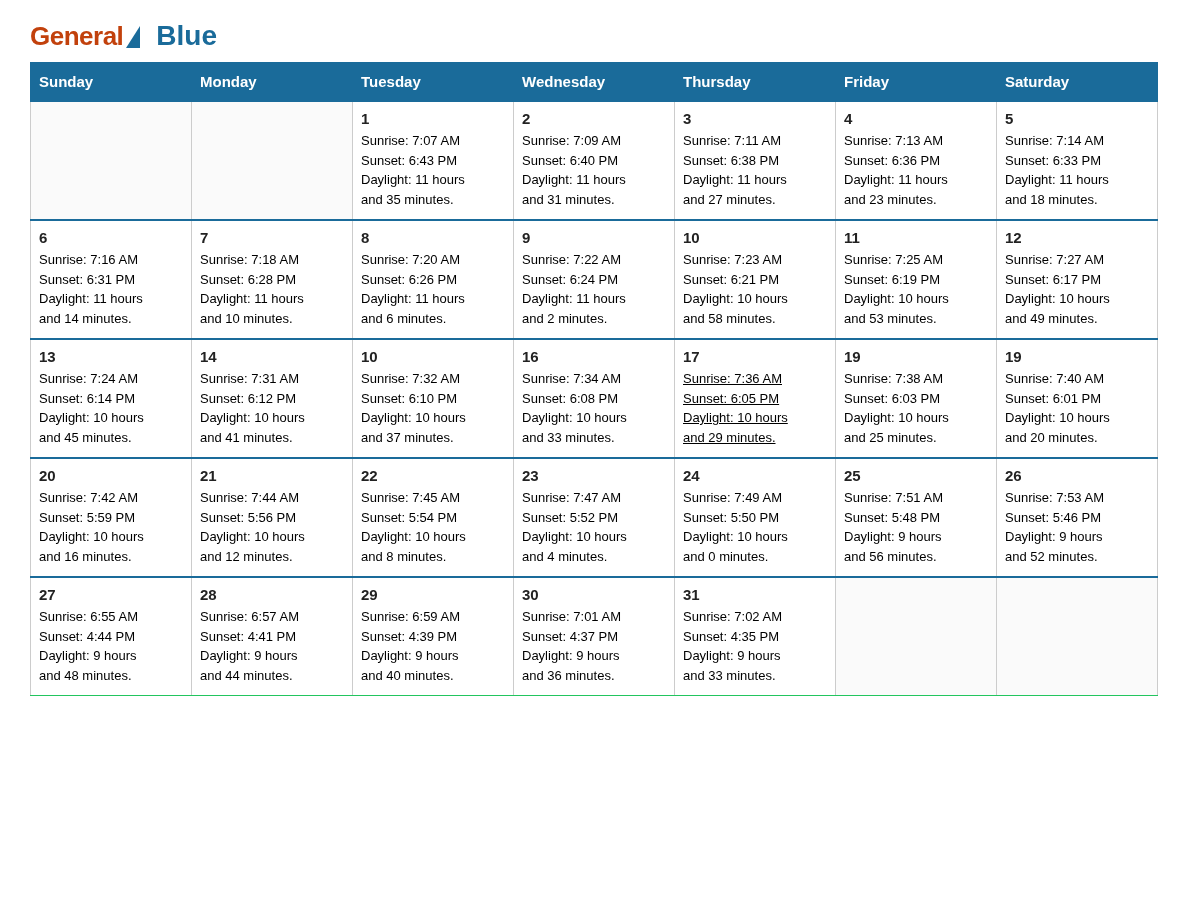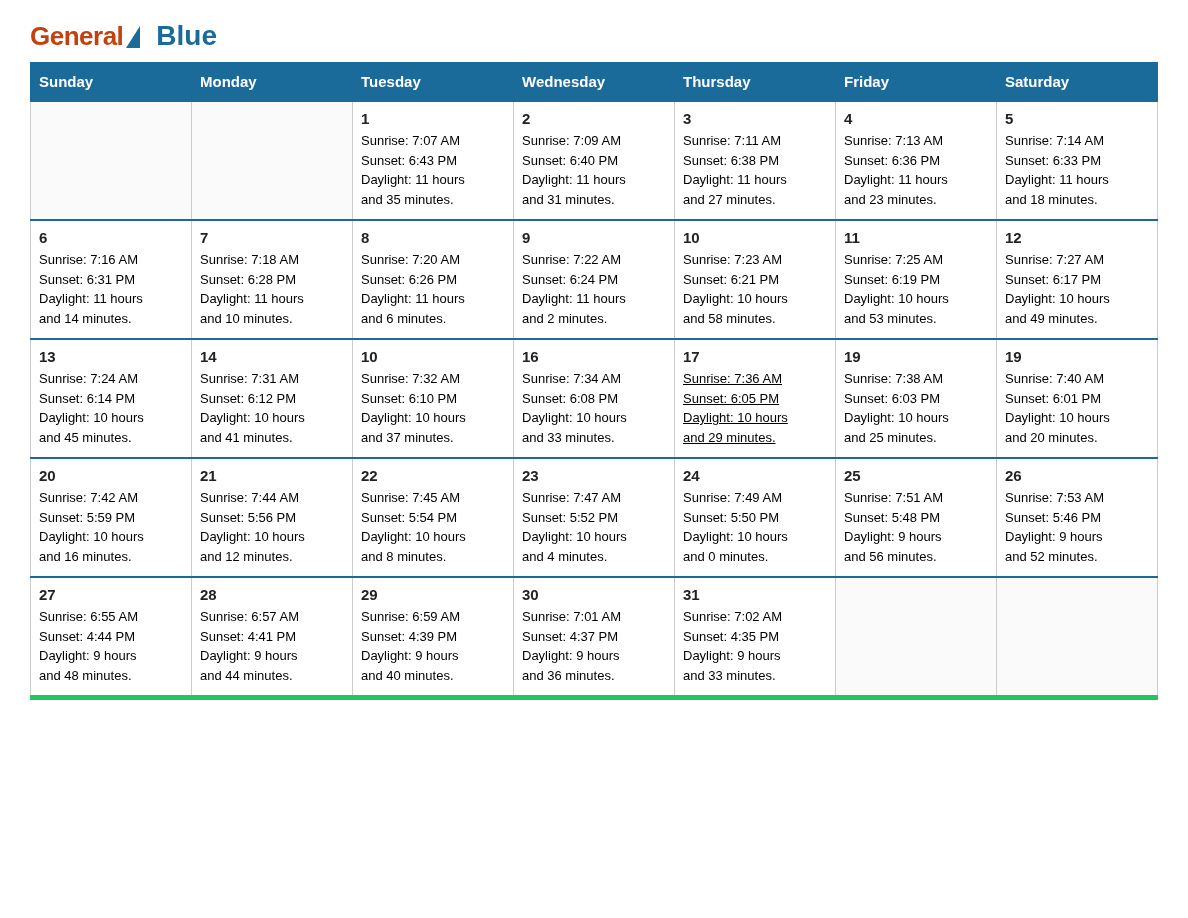--- a/index.html
+++ b/index.html
@@ -98,21 +98,21 @@
     }
     .day-info {
       font-size: 13px;
       line-height: 1.5;
       color: #000000;
     }
     .calendar tr td {
       border-bottom: 1px solid #ccc;
     }
     .calendar tbody tr:last-child td {
-      border-bottom: 5px solid #22c55e;
+      border-bottom: 1px solid #22c55e;
       margin-left: 46px;
     }
   </style>
 </head>
 <body>
 
 <div class="header">
   <div class="logo">
     <div class="logo-text">
       <span class="logo-general">General</span>

